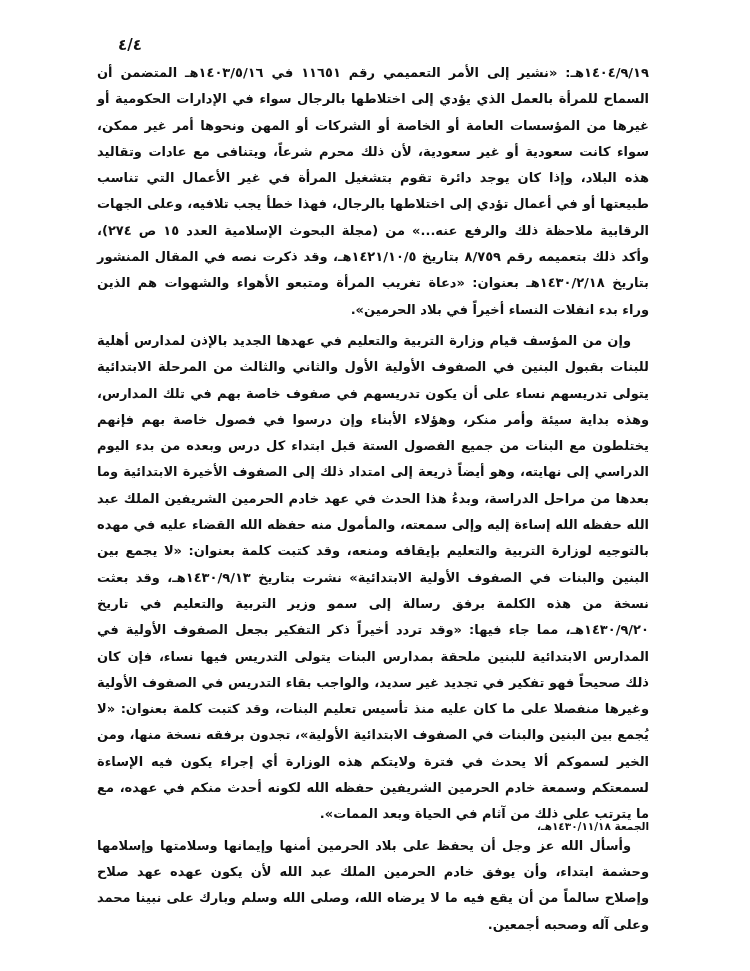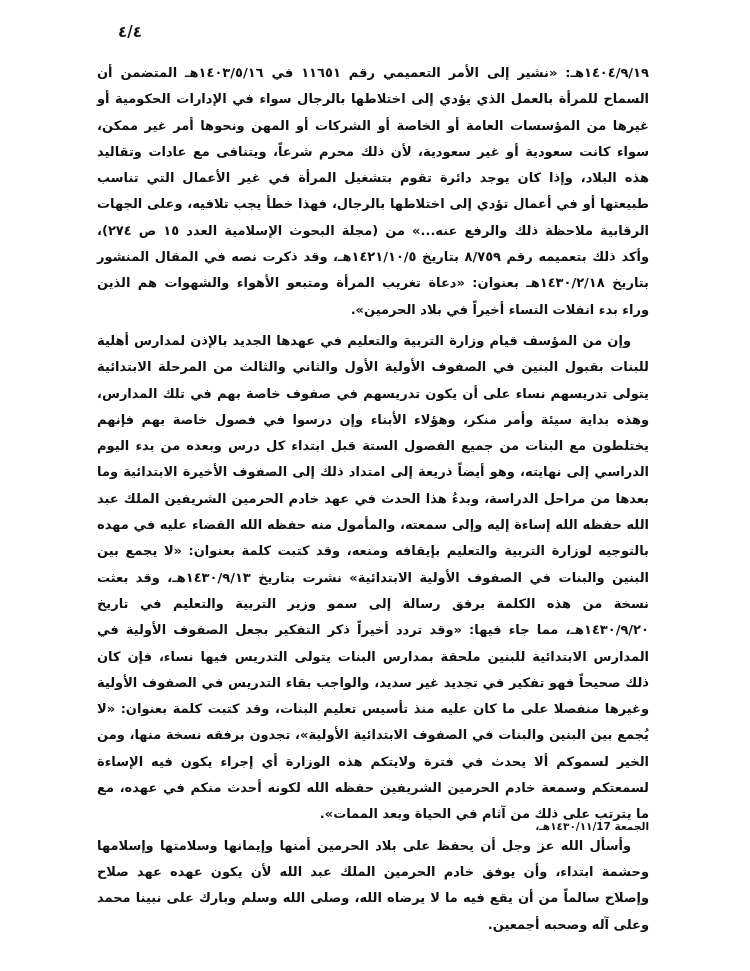--- a/index.html
+++ b/index.html
@@ -1,18 +1,18 @@
 <!DOCTYPE html>
 <html><head>
 <meta charset="utf-8">
 <style>
   html, body { margin:0; padding:0; background:#ffffff; }
   body { width:750px; height:971px; position:relative; overflow:hidden;
          font-family:"DejaVu Sans", sans-serif; color:#111; }
-  .page-num { position:absolute; left:118px; top:23px; font-size:15px; font-weight:bold; }
+  .page-num { position:absolute; left:118px; top:36px; font-size:15px; font-weight:bold; }
   .body { position:absolute; left:97px; top:60px; width:552px; direction:rtl;
           font-size:13px; font-weight:bold; line-height:26.3px; text-align:justify;
           text-align-last:right; }
   .para { margin:0 0 5px 0; }
   .para.indent { text-indent:18px; }
   .footer { position:absolute; top:816px; left:97px; width:552px; direction:rtl; height:26px; }
   .date { position:absolute; right:0; top:4px; font-size:10.5px; font-weight:bold; }
   .author { position:absolute; left:77px; top:0; font-size:13.5px; font-weight:bold; }
 </style>
 </head>
@@ -20,14 +20,14 @@
 
 <div class="page-num">٤/٤</div>
 
 <div class="body">
   <p class="para">١٤٠٤/٩/١٩هـ: «نشير إلى الأمر التعميمي رقم ١١٦٥١ في ١٤٠٣/٥/١٦هـ المتضمن أن السماح للمرأة بالعمل الذي يؤدي إلى اختلاطها بالرجال سواء في الإدارات الحكومية أو غيرها من المؤسسات العامة أو الخاصة أو الشركات أو المهن ونحوها أمر غير ممكن، سواء كانت سعودية أو غير سعودية، لأن ذلك محرم شرعاً، ويتنافى مع عادات وتقاليد هذه البلاد، وإذا كان يوجد دائرة تقوم بتشغيل المرأة في غير الأعمال التي تناسب طبيعتها أو في أعمال تؤدي إلى اختلاطها بالرجال، فهذا خطأ يجب تلافيه، وعلى الجهات الرقابية ملاحظة ذلك والرفع عنه...» من (مجلة البحوث الإسلامية العدد ١٥ ص ٢٧٤)، وأكد ذلك بتعميمه رقم ٨/٧٥٩ بتاريخ ١٤٢١/١٠/٥هـ، وقد ذكرت نصه في المقال المنشور بتاريخ ١٤٣٠/٢/١٨هـ بعنوان: «دعاة تغريب المرأة ومتبعو الأهواء والشهوات هم الذين وراء بدء انفلات النساء أخيراً في بلاد الحرمين».</p>
   <p class="para indent">وإن من المؤسف قيام وزارة التربية والتعليم في عهدها الجديد بالإذن لمدارس أهلية للبنات بقبول البنين في الصفوف الأولية الأول والثاني والثالث من المرحلة الابتدائية يتولى تدريسهم نساء على أن يكون تدريسهم في صفوف خاصة بهم في تلك المدارس، وهذه بداية سيئة وأمر منكر، وهؤلاء الأبناء وإن درسوا في فصول خاصة بهم فإنهم يختلطون مع البنات من جميع الفصول الستة قبل ابتداء كل درس وبعده من بدء اليوم الدراسي إلى نهايته، وهو أيضاً ذريعة إلى امتداد ذلك إلى الصفوف الأخيرة الابتدائية وما بعدها من مراحل الدراسة، وبدءُ هذا الحدث في عهد خادم الحرمين الشريفين الملك عبد الله حفظه الله إساءة إليه وإلى سمعته، والمأمول منه حفظه الله القضاء عليه في مهده بالتوجيه لوزارة التربية والتعليم بإيقافه ومنعه، وقد كتبت كلمة بعنوان: «لا يجمع بين البنين والبنات في الصفوف الأولية الابتدائية» نشرت بتاريخ ١٤٣٠/٩/١٣هـ، وقد بعثت نسخة من هذه الكلمة برفق رسالة إلى سمو وزير التربية والتعليم في تاريخ ١٤٣٠/٩/٢٠هـ، مما جاء فيها: «وقد تردد أخيراً ذكر التفكير بجعل الصفوف الأولية في المدارس الابتدائية للبنين ملحقة بمدارس البنات يتولى التدريس فيها نساء، فإن كان ذلك صحيحاً فهو تفكير في تجديد غير سديد، والواجب بقاء التدريس في الصفوف الأولية وغيرها منفصلا على ما كان عليه منذ تأسيس تعليم البنات، وقد كتبت كلمة بعنوان: «لا يُجمع بين البنين والبنات في الصفوف الابتدائية الأولية»، تجدون برفقه نسخة منها، ومن الخير لسموكم ألا يحدث في فترة ولايتكم هذه الوزارة أي إجراء يكون فيه الإساءة لسمعتكم وسمعة خادم الحرمين الشريفين حفظه الله لكونه أحدث منكم في عهده، مع ما يترتب على ذلك من آثام في الحياة وبعد الممات».</p>
   <p class="para indent">وأسأل الله عز وجل أن يحفظ على بلاد الحرمين أمنها وإيمانها وسلامتها وإسلامها وحشمة ابتداء، وأن يوفق خادم الحرمين الملك عبد الله لأن يكون عهده عهد صلاح وإصلاح سالماً من أن يقع فيه ما لا يرضاه الله، وصلى الله وسلم وبارك على نبينا محمد وعلى آله وصحبه أجمعين.</p>
 </div>
 
 <div class="footer">
-  <span class="date">الجمعة ١٤٣٠/١١/17هـ،</span>
+  <span class="date">الجمعة ١٤٣٠/١١/١٨هـ،</span>
 </div>
 
 </body></html>

